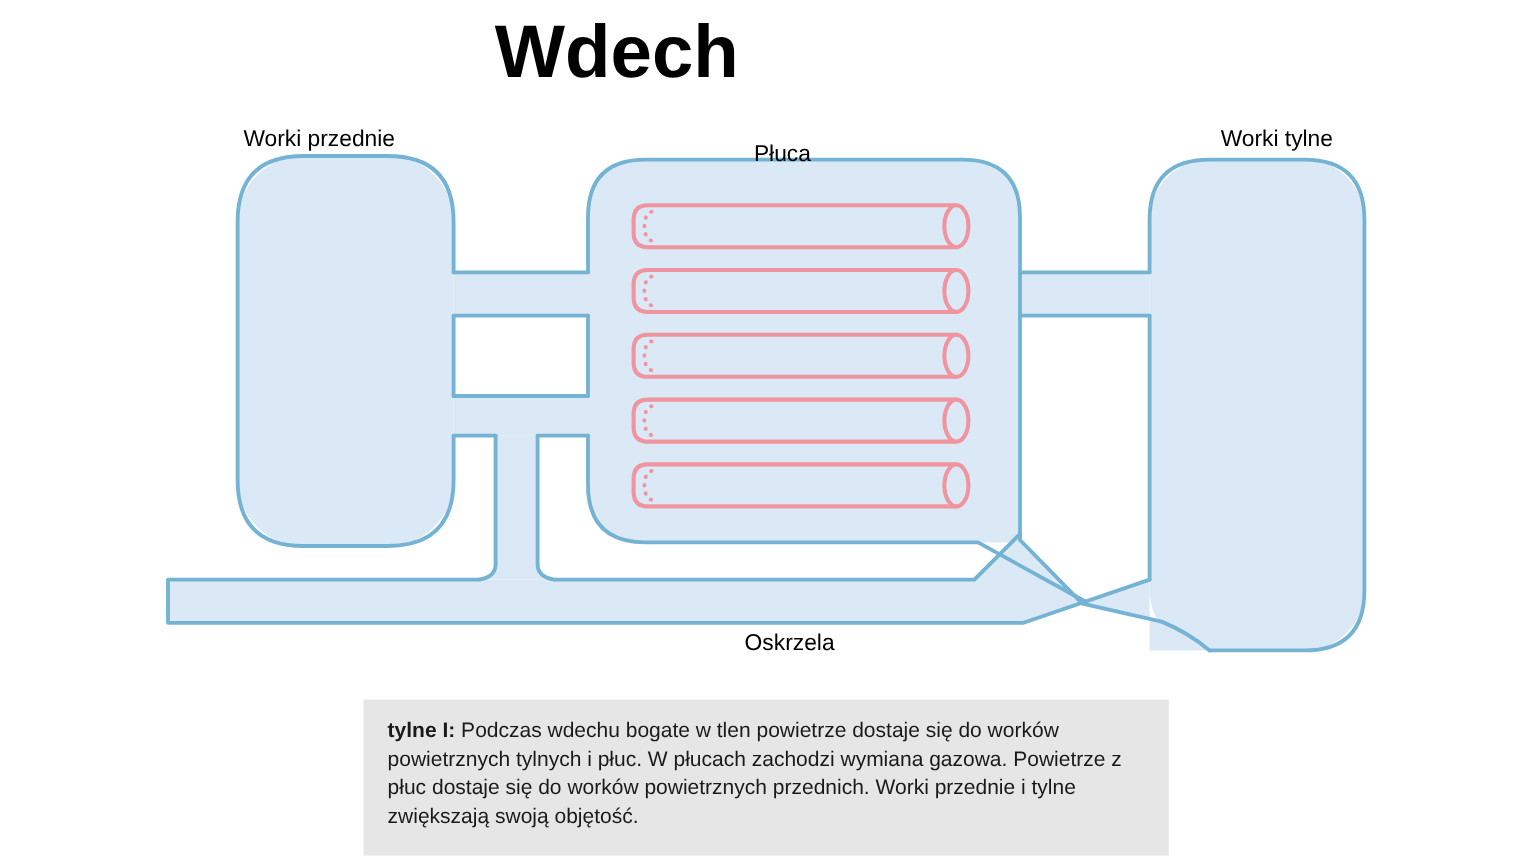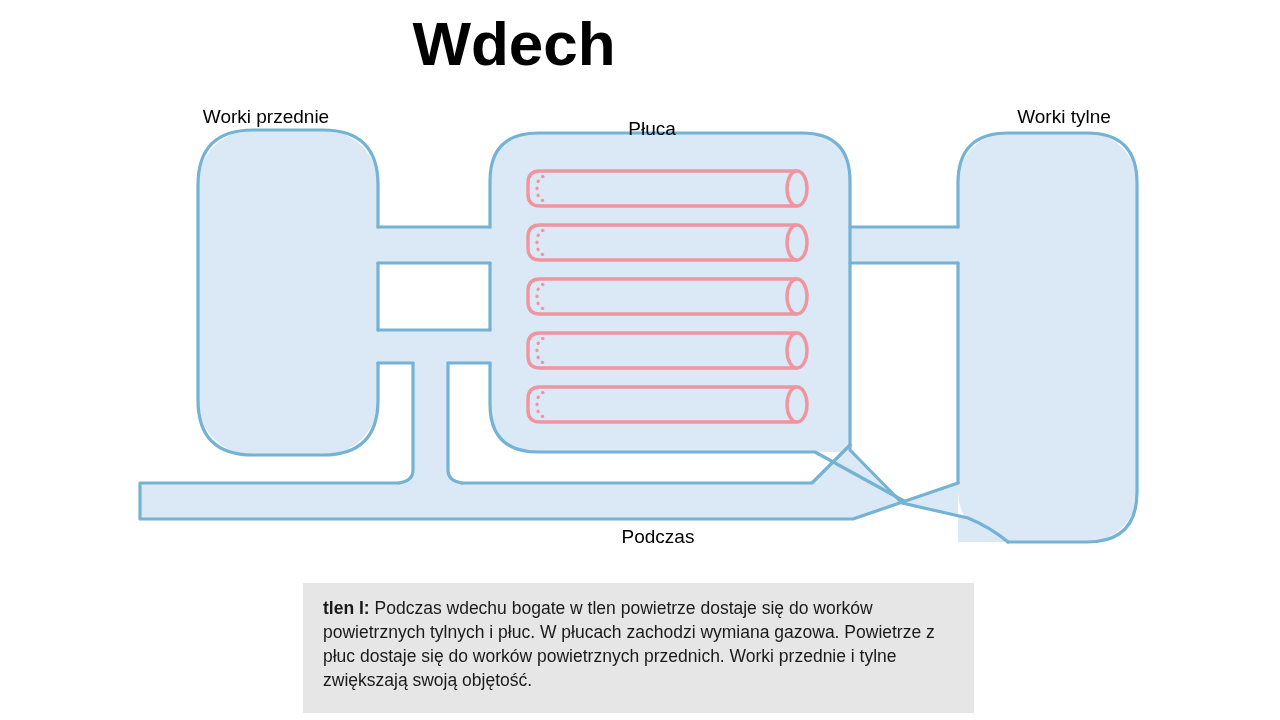--- a/index.html
+++ b/index.html
@@ -128,19 +128,19 @@
           <path class="ps dots" d="M543,392.5 A6,12 0 0 0 543,416.5"></path>
         </g>
       </g>
   </svg>
 
   <div class="title">Wdech</div>
 
   <div class="shape-label anterior">Worki przednie</div>
   <div class="shape-label lungs">Płuca</div>
   <div class="shape-label posterior">Worki tylne</div>
-  <div class="shape-label bronchi">Podczas</div>
+  <div class="shape-label bronchi">Oskrzela</div>
 
   <div class="caption-box">
-    <div class="caption-text"><b>tlen I:</b><span> Podczas wdechu bogate w tlen powietrze dostaje się do worków powietrznych tylnych i płuc. W płucach zachodzi wymiana gazowa. Powietrze z płuc dostaje się do worków powietrznych przednich. Worki przednie i tylne zwiększają swoją objętość.</span></div>
+    <div class="caption-text"><b>tylne I:</b><span> Podczas wdechu bogate w tlen powietrze dostaje się do worków powietrznych tylnych i płuc. W płucach zachodzi wymiana gazowa. Powietrze z płuc dostaje się do worków powietrznych przednich. Worki przednie i tylne zwiększają swoją objętość.</span></div>
   </div>
 
 </div>
 
 </body></html>

